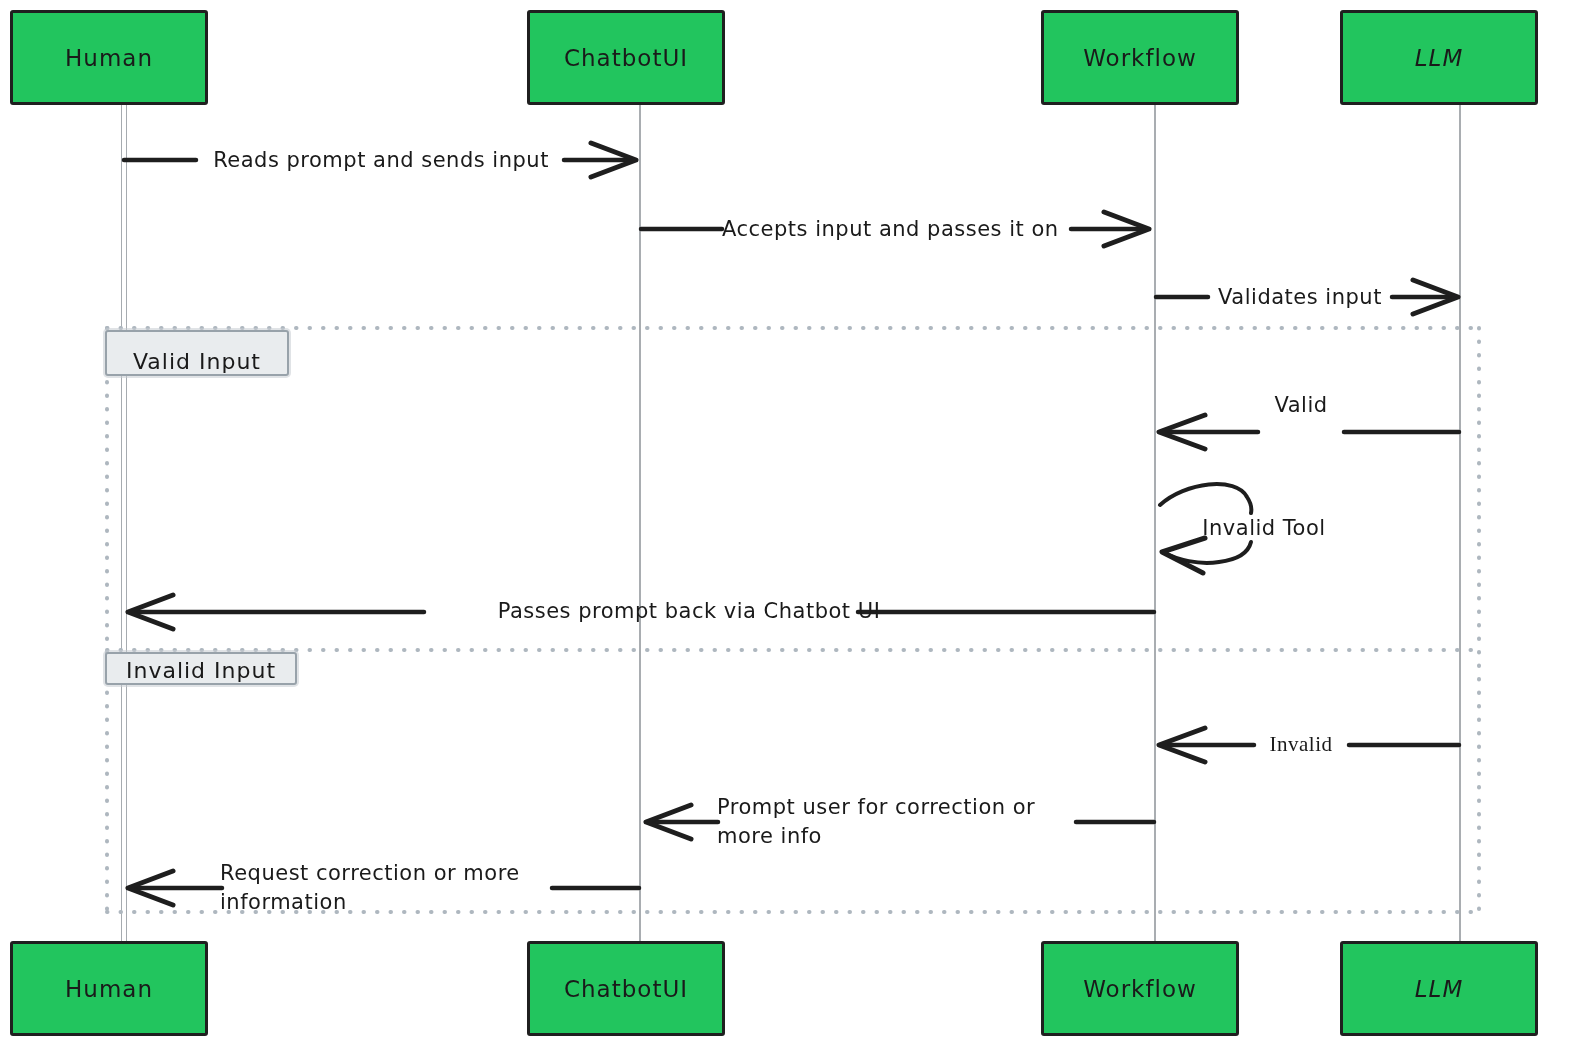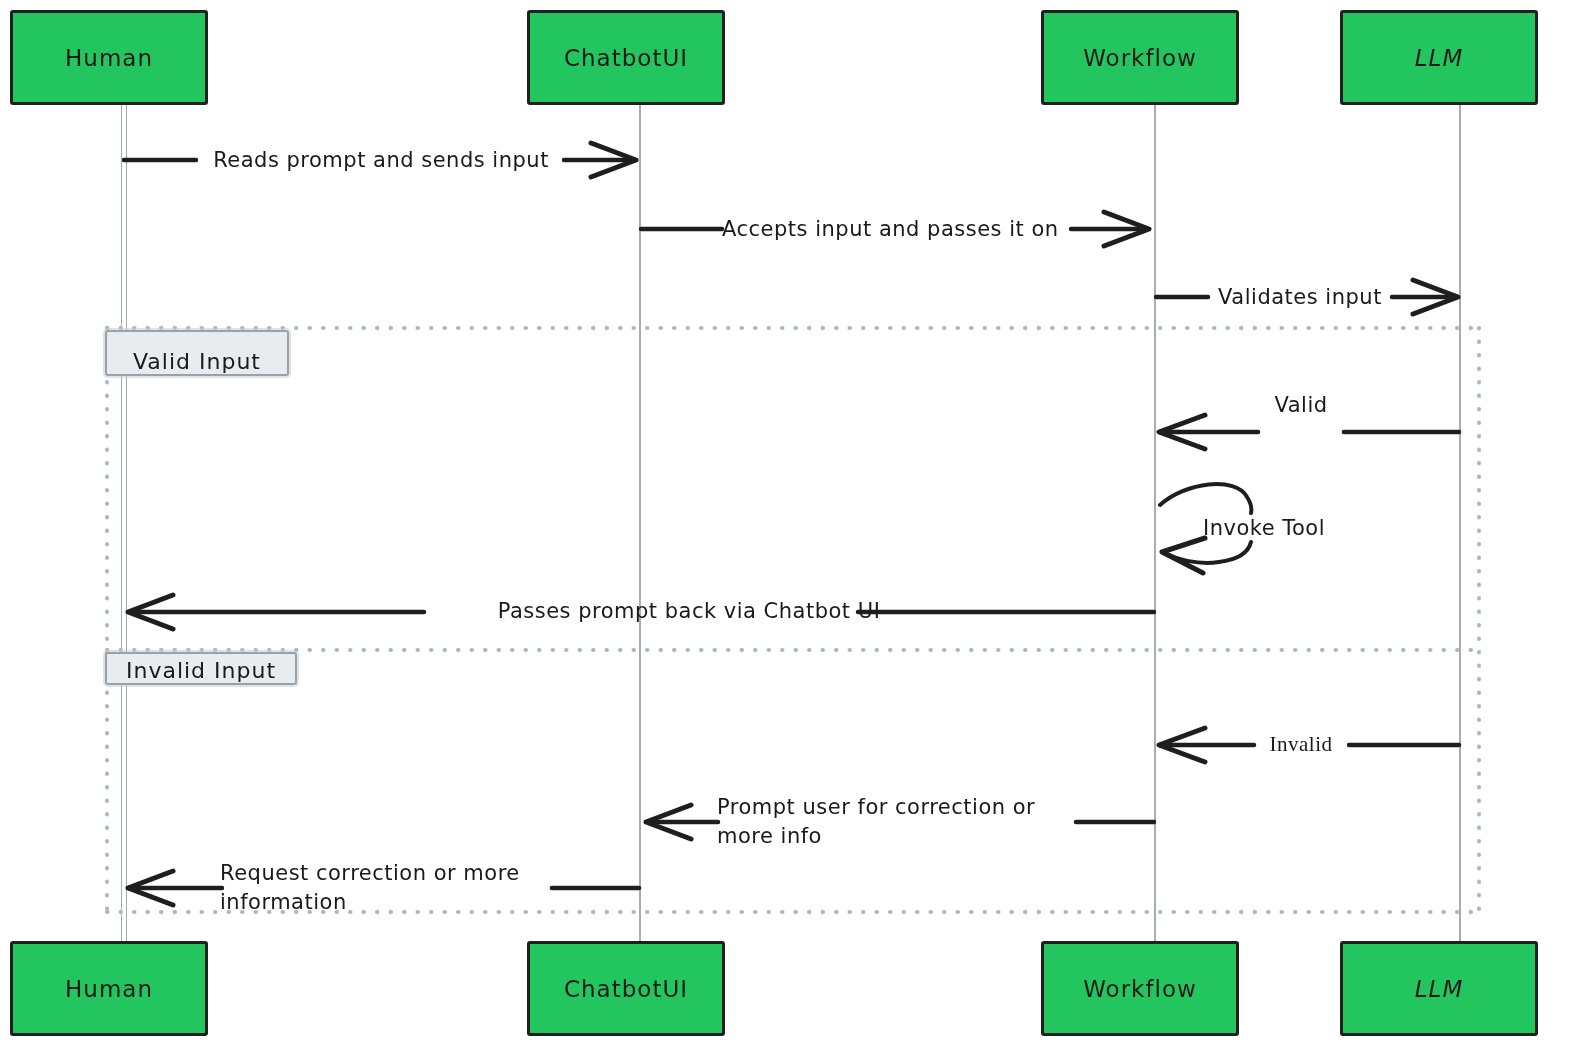--- a/index.html
+++ b/index.html
@@ -159,21 +159,21 @@
   </div>
 
   <div class="msg-label" style="left:381px;top:160px;white-space:nowrap;">Reads prompt and sends input</div>
 
   <div class="msg-label" style="left:897px;top:229px;width:350px;">Accepts input and passes it on</div>
 
   <div class="msg-label" style="left:1300px;top:297px;white-space:nowrap;">Validates input</div>
 
   <div class="msg-label" style="left:1301px;top:405px;white-space:nowrap;">Valid</div>
 
-  <div class="msg-label" style="left:1264px;top:528px;white-space:nowrap;">Invoke Tool</div>
+  <div class="msg-label" style="left:1264px;top:528px;white-space:nowrap;">Invalid Tool</div>
 
   <div class="msg-label" style="left:641px;top:611px;white-space:nowrap;margin-left:48px;">Passes prompt back via Chatbot UI</div>
 
   <div class="msg-label" style="left:1301px;top:744px;white-space:nowrap;font-family:Liberation Serif, serif;">Invalid</div>
 
   <div class="msg-label" style="left:385px;top:888px;width:330px;">Request correction or more information</div>
 
   <div class="msg-label" style="left:897px;top:822px;width:360px;">Prompt user for correction or more info</div>
 
   <div class="section-label" style="left:105px;top:330px;width:184px;height:46px;">

